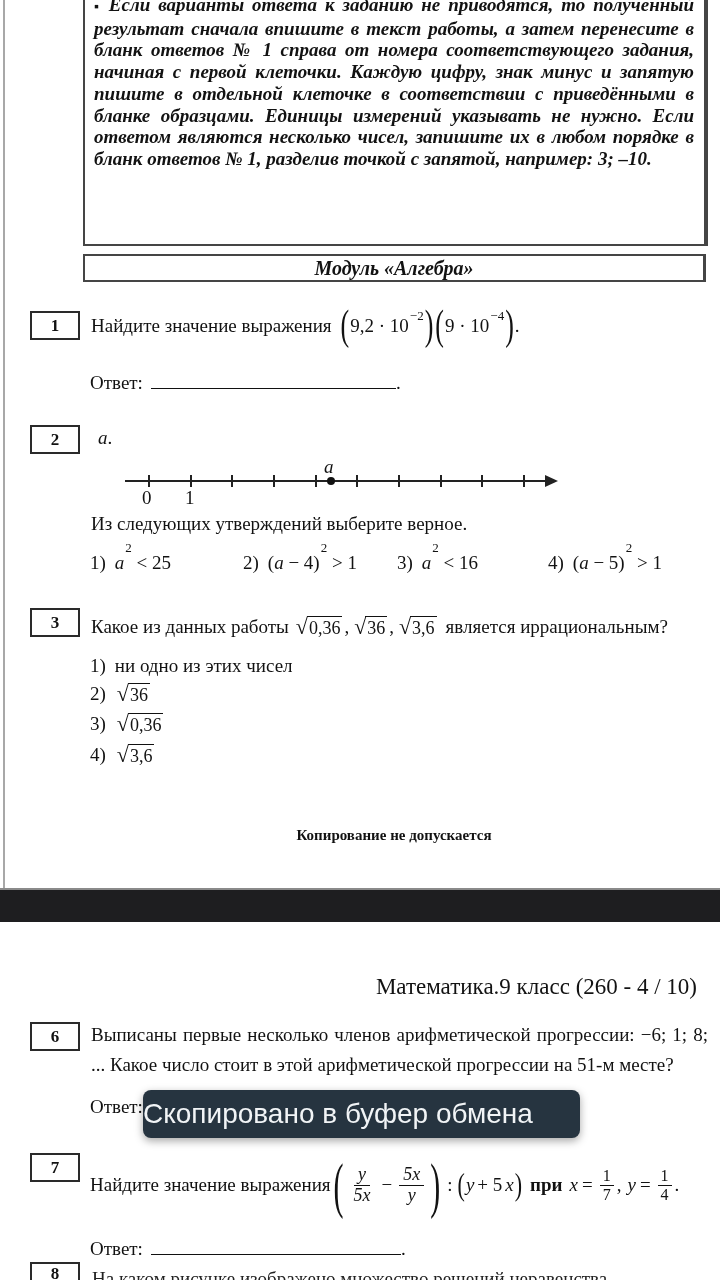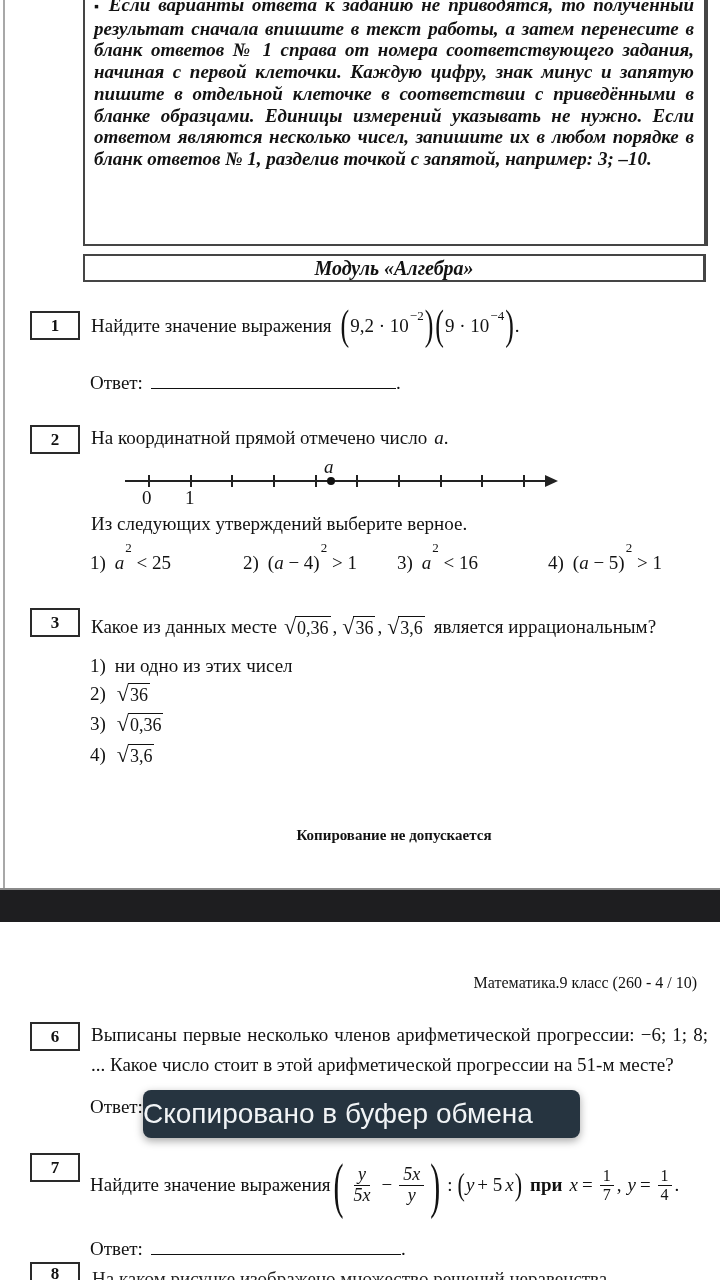--- a/index.html
+++ b/index.html
@@ -69,21 +69,21 @@
 
   .q3opts .optrow{position:absolute;left:90px;font-size:19px;display:flex;align-items:flex-start;}
   .copy-footer{position:absolute;left:83px;top:827px;width:622px;text-align:center;
     font-weight:bold;font-size:15px;}
 
   
   .divider-line{position:absolute;left:0;top:888px;width:720px;height:2px;background:#8a8a8a;}
   .divider-band{position:absolute;left:0;top:890px;width:720px;height:32px;background:#1e1e20;}
 
   
-  .btm-header{position:absolute;right:23px;top:974px;font-size:16px;}
+  .btm-header{position:absolute;right:23px;top:974px;font-size:23px;}
   .q6text{position:absolute;left:91px;top:1020px;width:617px;font-size:19px;line-height:30px;text-align:justify;}
 
   .toast{
     position:absolute;left:143px;top:1090px;width:437px;height:48px;border-radius:8px;
     background:#263440;display:flex;align-items:center;
     font-family:"Liberation Sans","DejaVu Sans",sans-serif;font-size:28px;color:#f1f4f6;
     box-shadow:0 3px 9px rgba(0,0,0,0.35);white-space:nowrap;
   }
 
   .q7math{position:absolute;left:90px;top:1148px;height:74px;display:flex;align-items:center;font-size:19px;}
@@ -128,21 +128,20 @@
       <span>.</span>
     </div>
     <div class="ans" style="top:372px;">
       <span>Ответ:</span><span class="ansline" style="width:245px;"></span><span>.</span>
     </div>
 
     <div class="nbox" style="top:425px;">
       <span>2</span>
     </div>
     <div class="row qtext" style="left:91px;top:424px;height:28px;">
-      <span>На координатной прямой отмечено число</span>
       <span class="mvar" style="margin-left:7px;">a</span>
       <span>.</span>
     </div>
 
     <div class="numline">
       <div class="nl-line"></div>
       <div class="nl-arrow"></div>
       <div class="nl-tick" style="left:23px;"></div>
       <div class="nl-tick" style="left:65px;"></div>
       <div class="nl-tick" style="left:106px;"></div>
@@ -163,21 +162,21 @@
 
     <span class="opt" style="left:90px;top:550px;"><span class="optlab">1)</span><span></span><span class="mvar">a</span><span></span><sup class="exp">2</sup><span> &lt; 25</span></span>
     <span class="opt" style="left:243px;top:550px;"><span class="optlab">2)</span><span>(</span><span class="mvar">a</span><span> − 4)</span><sup class="exp">2</sup><span> &gt; 1</span></span>
     <span class="opt" style="left:397px;top:550px;"><span class="optlab">3)</span><span></span><span class="mvar">a</span><span></span><sup class="exp">2</sup><span> &lt; 16</span></span>
     <span class="opt" style="left:548px;top:550px;"><span class="optlab">4)</span><span>(</span><span class="mvar">a</span><span> − 5)</span><sup class="exp">2</sup><span> &gt; 1</span></span>
 
     <div class="nbox" style="top:608px;">
       <span>3</span>
     </div>
     <div class="row qtext" style="left:91px;top:612px;height:30px;">
-      <span>Какое из данных месте</span>
+      <span>Какое из данных работы</span>
       <span class="sqrt" style="margin-left:7px;">
           <span class="rsgn">√</span>
           <span class="rad">0,36</span>
         </span>
         <span>,</span>
       <span class="sqrt" style="margin-left:5px;">
           <span class="rsgn">√</span>
           <span class="rad">36</span>
         </span>
         <span>,</span>

